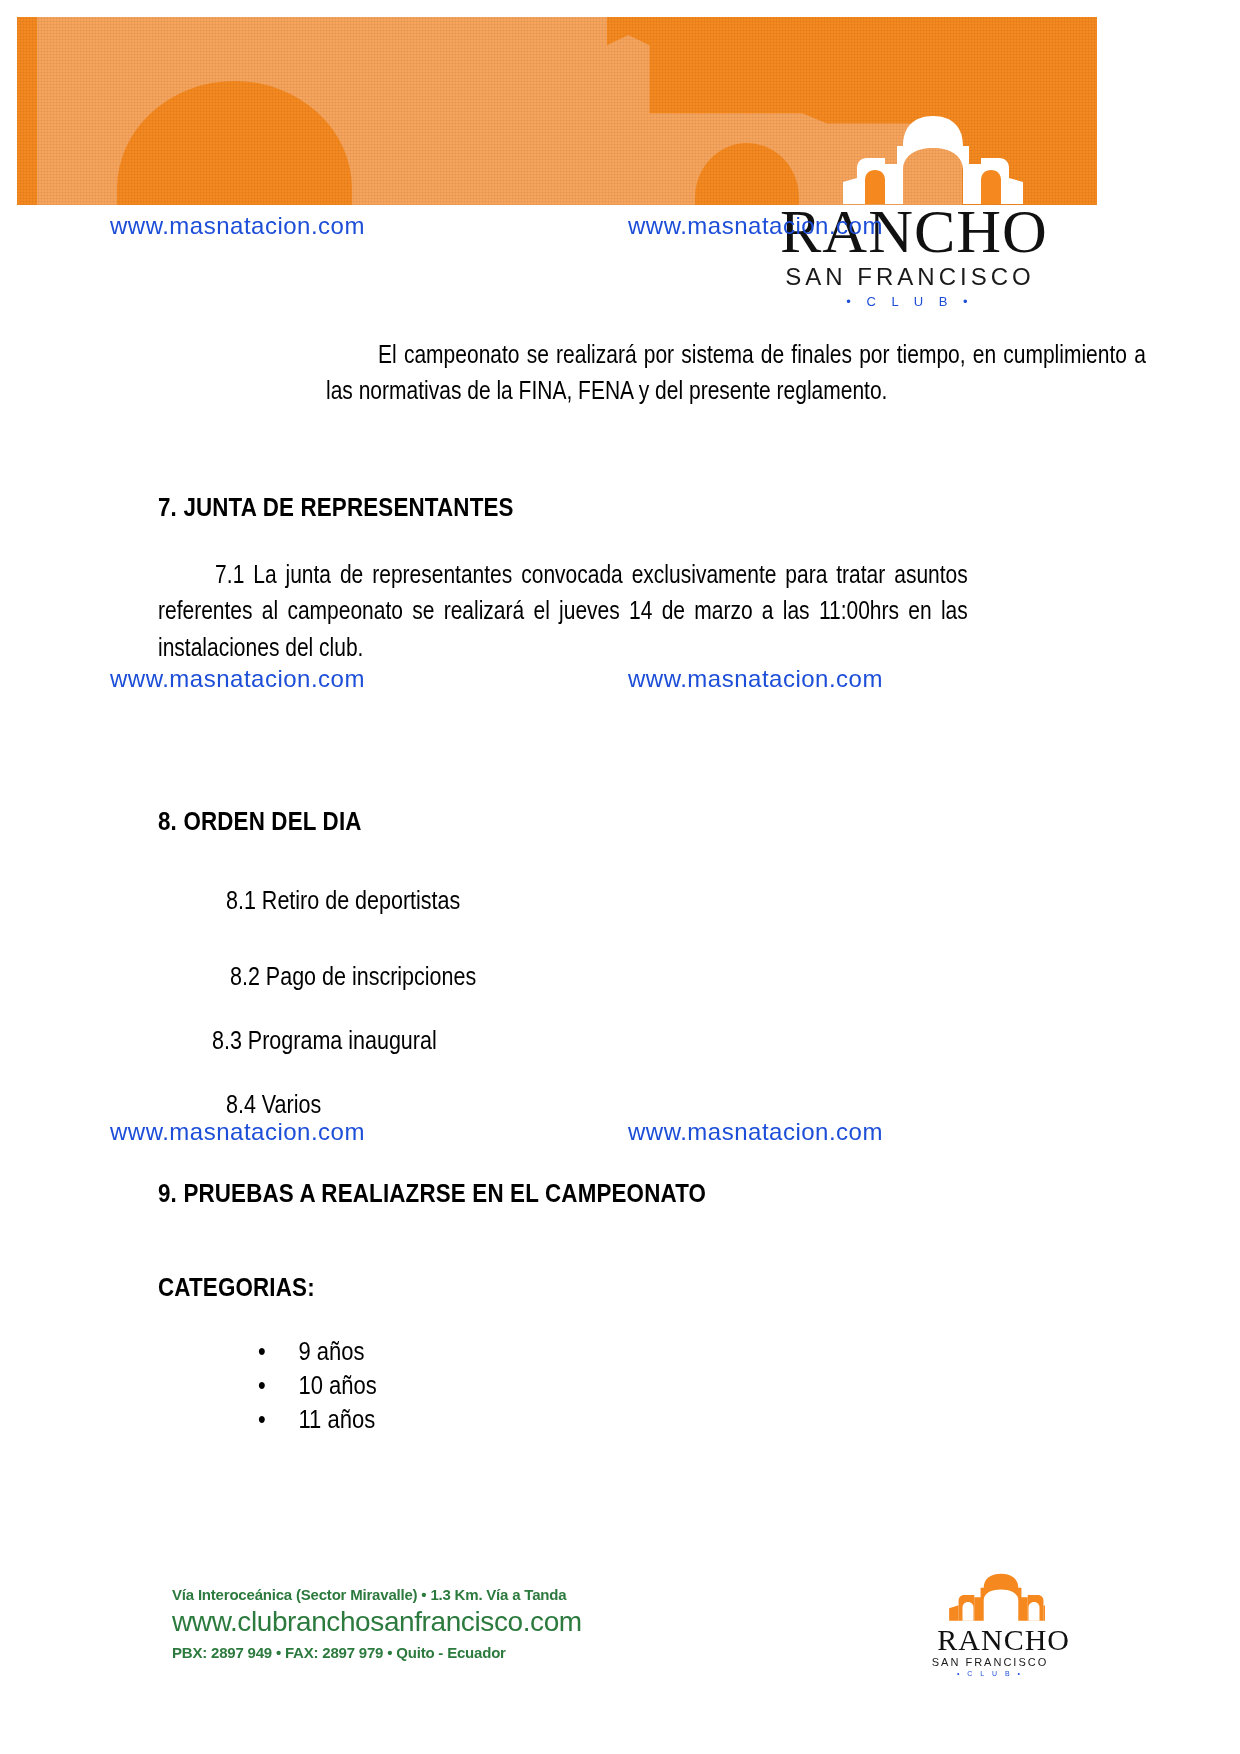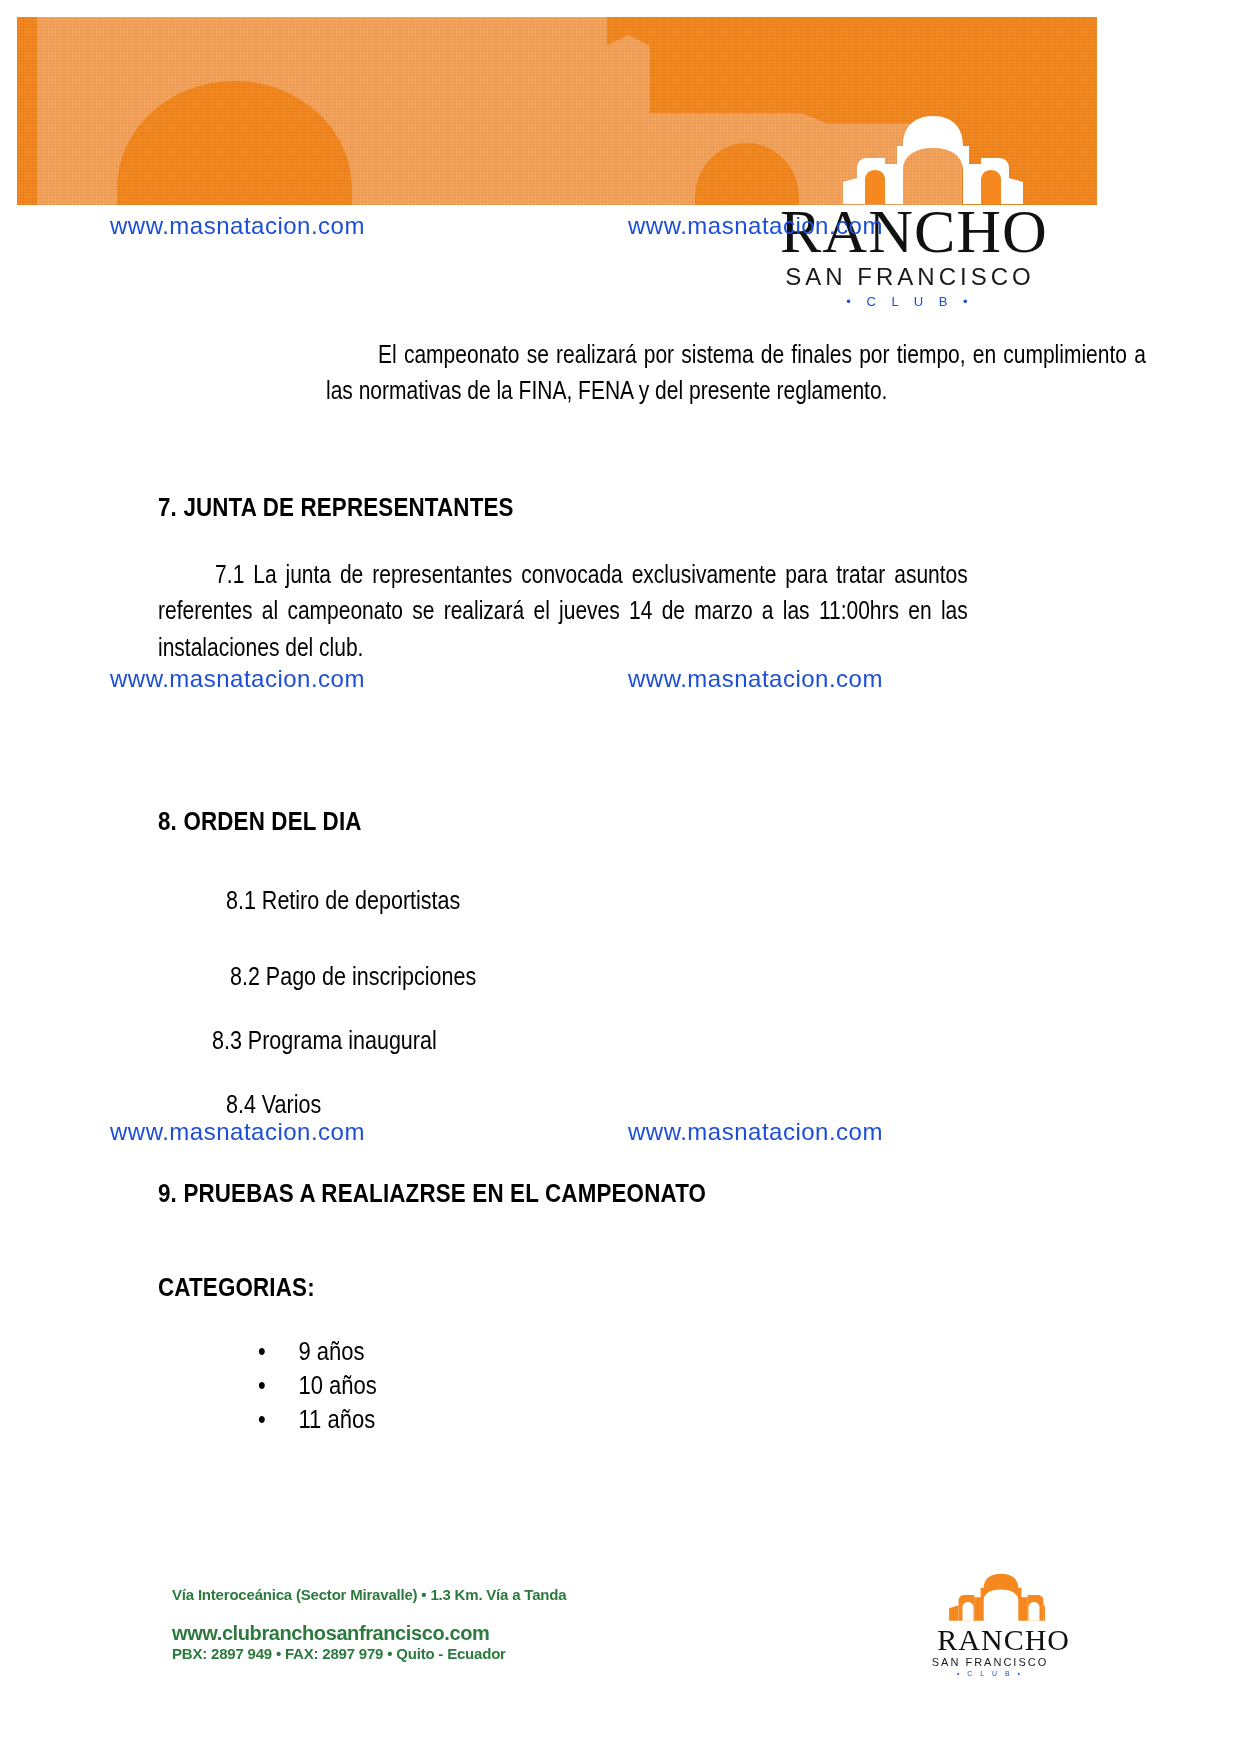--- a/index.html
+++ b/index.html
@@ -196,31 +196,31 @@
     color: #2C7A3E;
     font-family: "Liberation Sans", sans-serif;
   }
   .footer-line1 {
     font-size: 15px;
     font-weight: bold;
     letter-spacing: -0.2px;
     white-space: nowrap;
   }
   .footer-line2 {
-    font-size: 20px;
-    font-weight: bold;
+    font-size: 28px;
+    font-weight: normal;
     letter-spacing: -0.4px;
-    margin-top: 19px;
+    margin-top: 3px;
     white-space: nowrap;
   }
   .footer-line3 {
     font-size: 15px;
     font-weight: bold;
     letter-spacing: -0.2px;
-    margin-top: 0;
+    margin-top: 6px;
     white-space: nowrap;
   }
   .footer-logo {
     position: absolute;
     left: 910px;
     top: -14px;
     width: 160px;
     text-align: center;
   }
   .footer-logo .logo-rancho {

